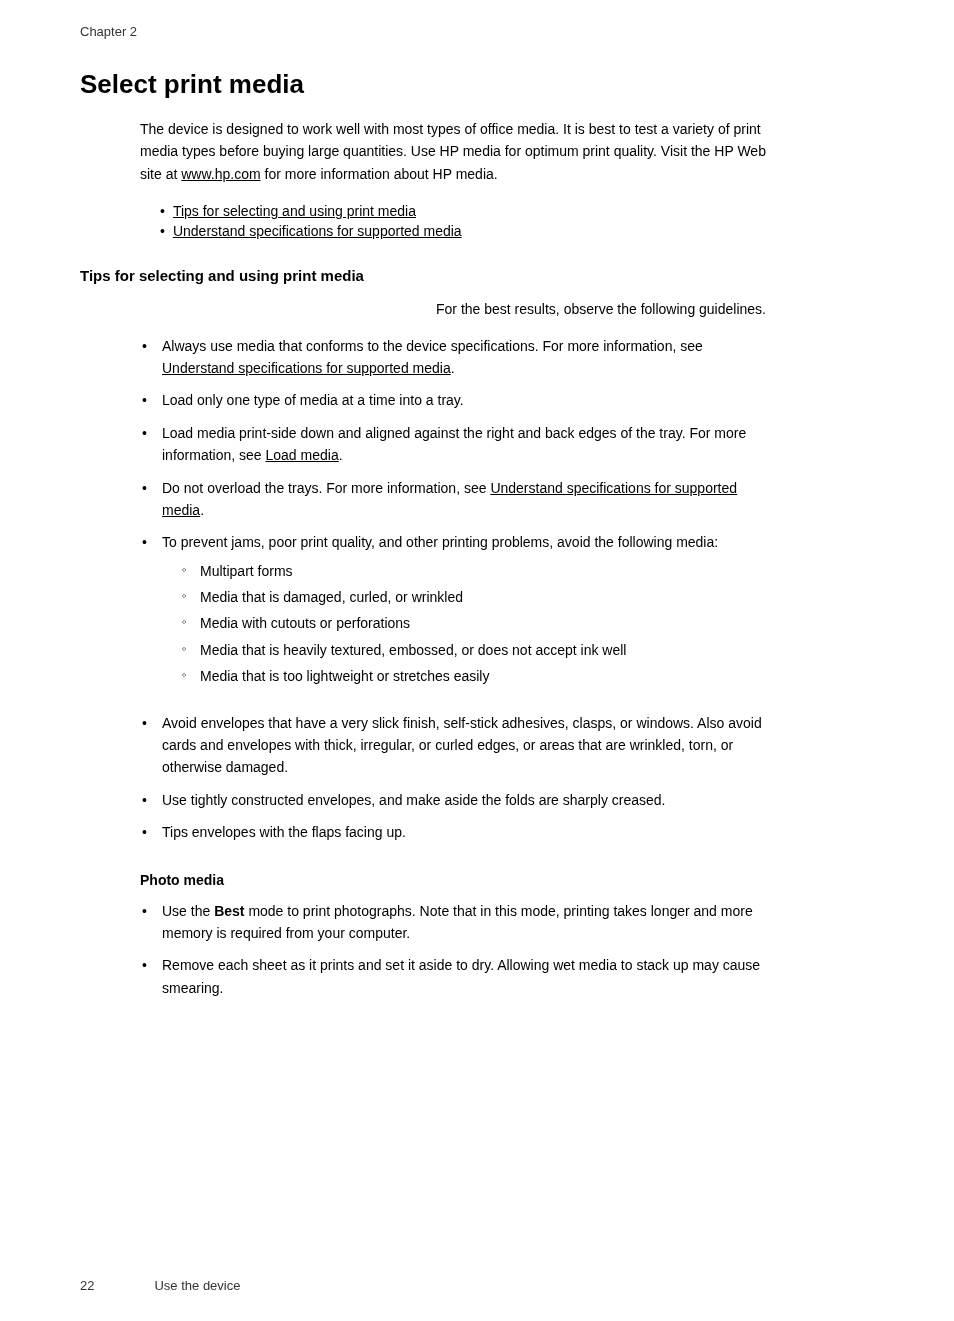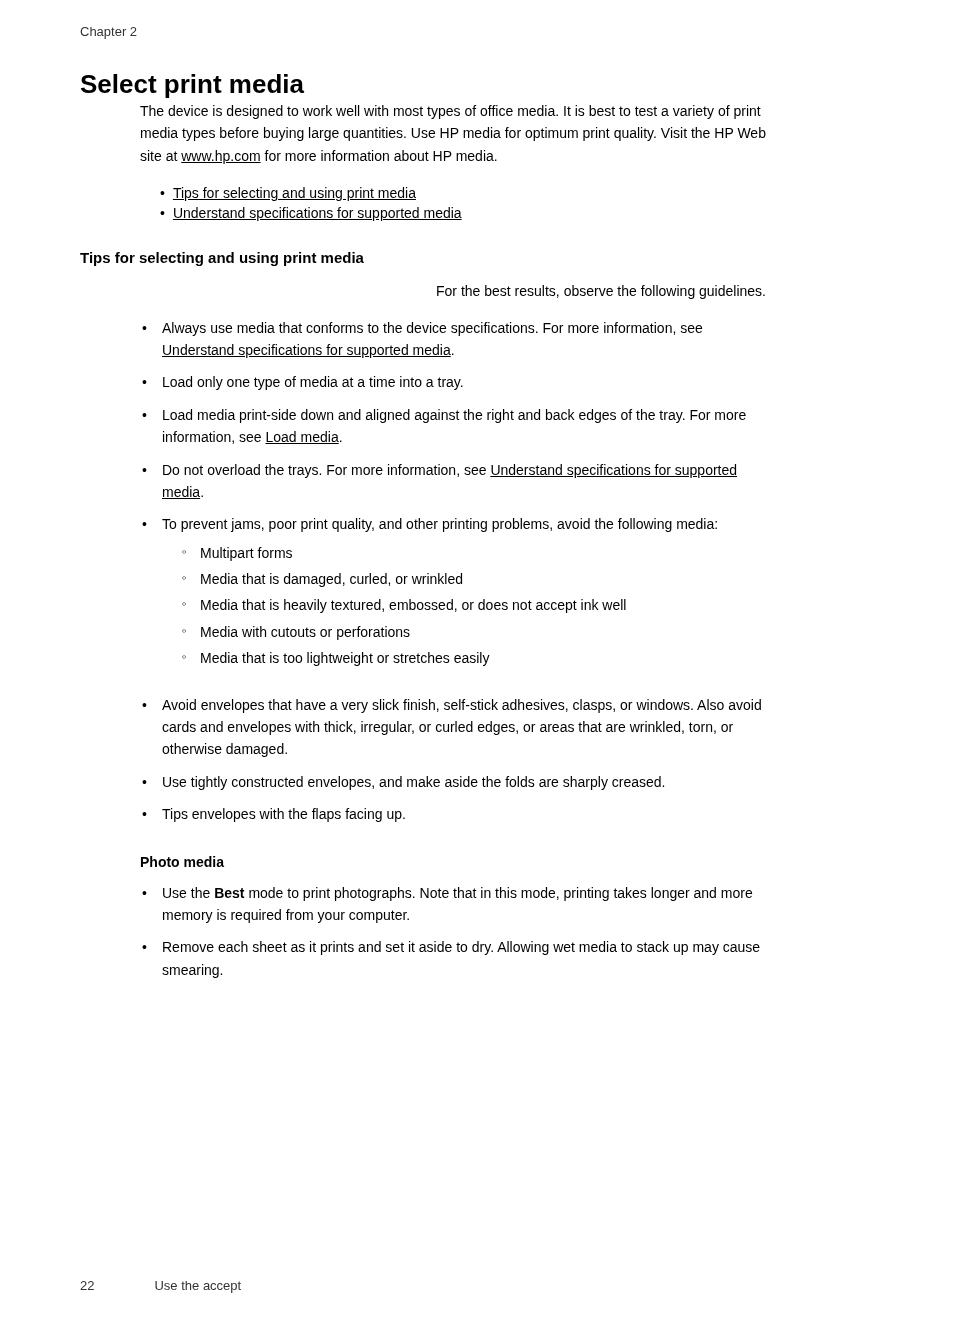--- a/index.html
+++ b/index.html
@@ -29,20 +29,21 @@
     .chapter-label {
       font-size: 13px;
       color: #333;
       margin-bottom: 30px;
     }
 
     .page-title {
       font-size: 26px;
       font-weight: bold;
       color: #000;
+      margin-bottom: 18px;
     }
 
     .intro-text {
       font-size: 14px;
       line-height: 1.6;
       margin-left: 60px;
       margin-bottom: 18px;
       color: #000;
     }
 
@@ -195,22 +196,22 @@
         Load media print-side down and aligned against the right and back edges of the tray. For more information, see <a href="#load">Load media</a>.
       </li>
       <li>
         Do not overload the trays. For more information, see <a href="#understand">Understand specifications for supported media</a>.
       </li>
       <li>
         To prevent jams, poor print quality, and other printing problems, avoid the following media:
         <ul class="sub-bullet-list">
           <li>Multipart forms</li>
           <li>Media that is damaged, curled, or wrinkled</li>
+          <li>Media with cutouts or perforations</li>
           <li>Media that is heavily textured, embossed, or does not accept ink well</li>
-          <li>Media with cutouts or perforations</li>
           <li>Media that is too lightweight or stretches easily</li>
         </ul>
       </li>
     </ul>
   </div>
 
   <div class="subsection-block" id="cards">
     <ul class="bullet-list">
       <li>
         Avoid envelopes that have a very slick finish, self-stick adhesives, clasps, or windows. Also avoid cards and envelopes with thick, irregular, or curled edges, or areas that are wrinkled, torn, or otherwise damaged.
@@ -231,16 +232,16 @@
         Use the <strong>Best</strong> mode to print photographs. Note that in this mode, printing takes longer and more memory is required from your computer.
       </li>
       <li>
         Remove each sheet as it prints and set it aside to dry. Allowing wet media to stack up may cause smearing.
       </li>
     </ul>
   </div>
 
   <div class="footer">
     <span class="footer-page">22</span>
-    <span class="footer-label">Use the accept</span>
+    <span class="footer-label">Use the device</span>
   </div>
 
 </div>
 
 </body></html>

